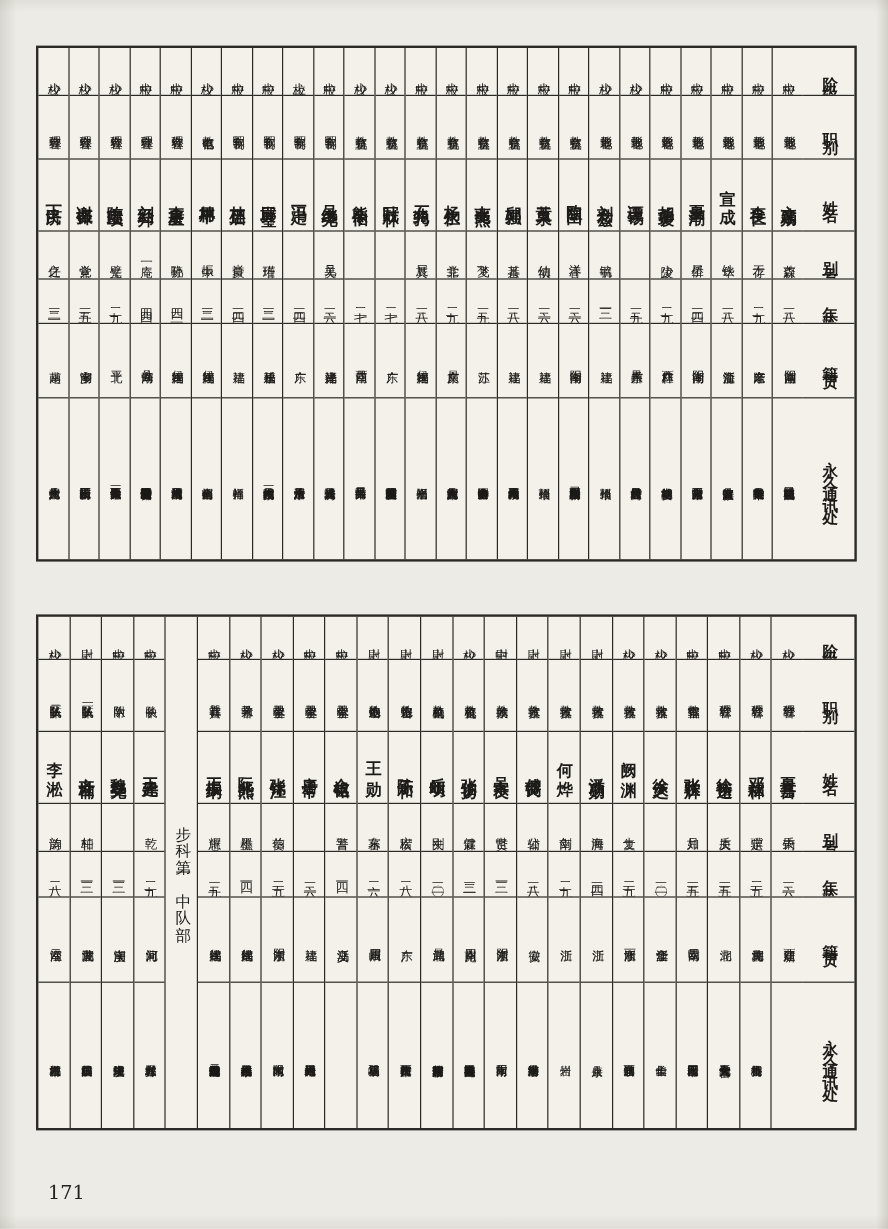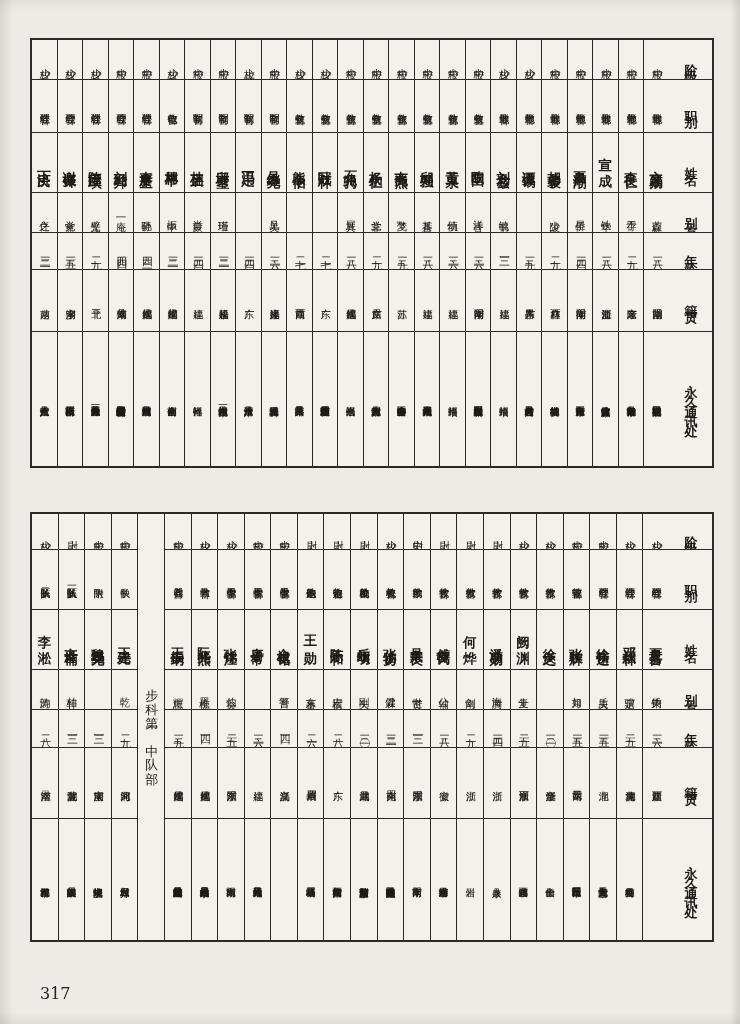--- a/index.html
+++ b/index.html
@@ -1230,14 +1230,14 @@
           <span class="vtext">二八</span>
         </div>
         <div class="cell c-origin" style="height: 71px;">
           <span class="vtext">云南澄江</span>
         </div>
         <div class="cell c-addr last">
           <span class="vtext">澄江城内都市桥</span>
         </div>
       </div>
     </div>
-  <div class="page-number">317</div>
+  <div class="page-number">171</div>
 </div>
 
 </body></html>

